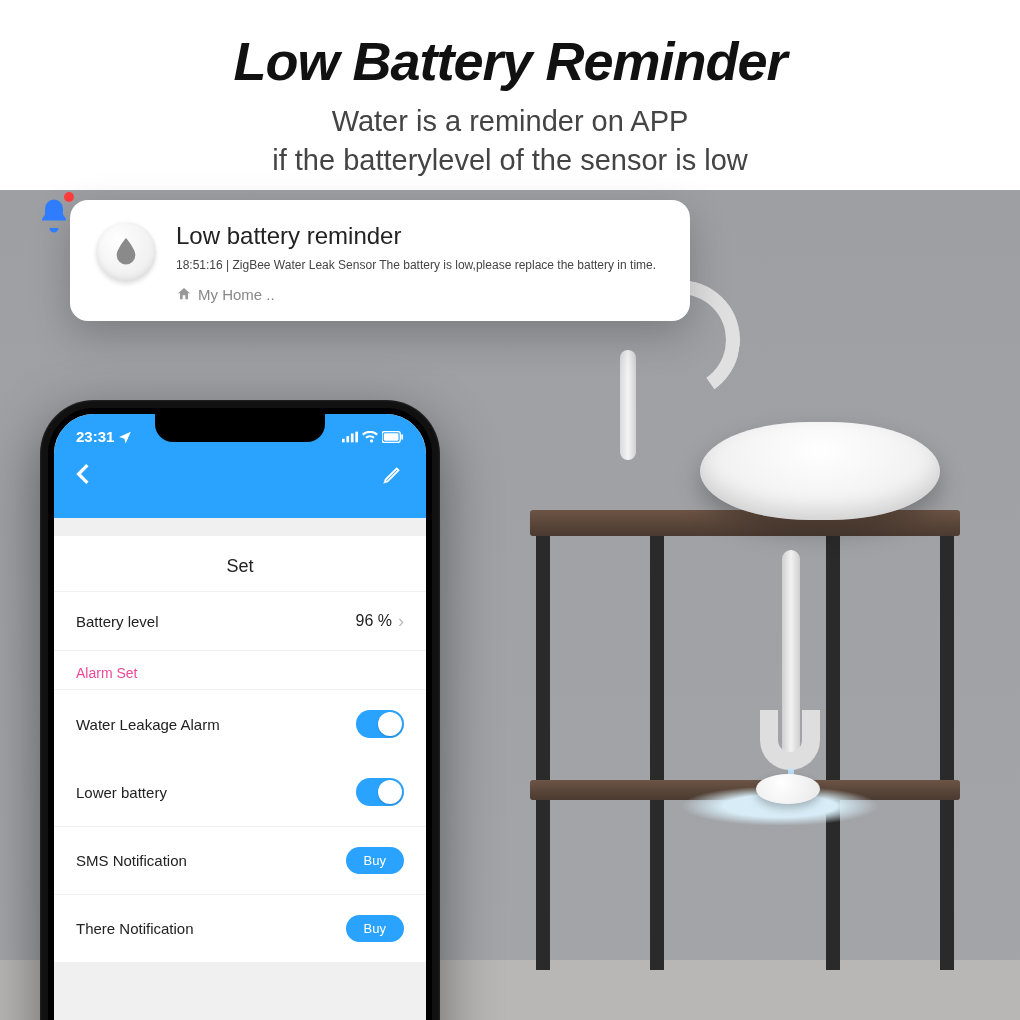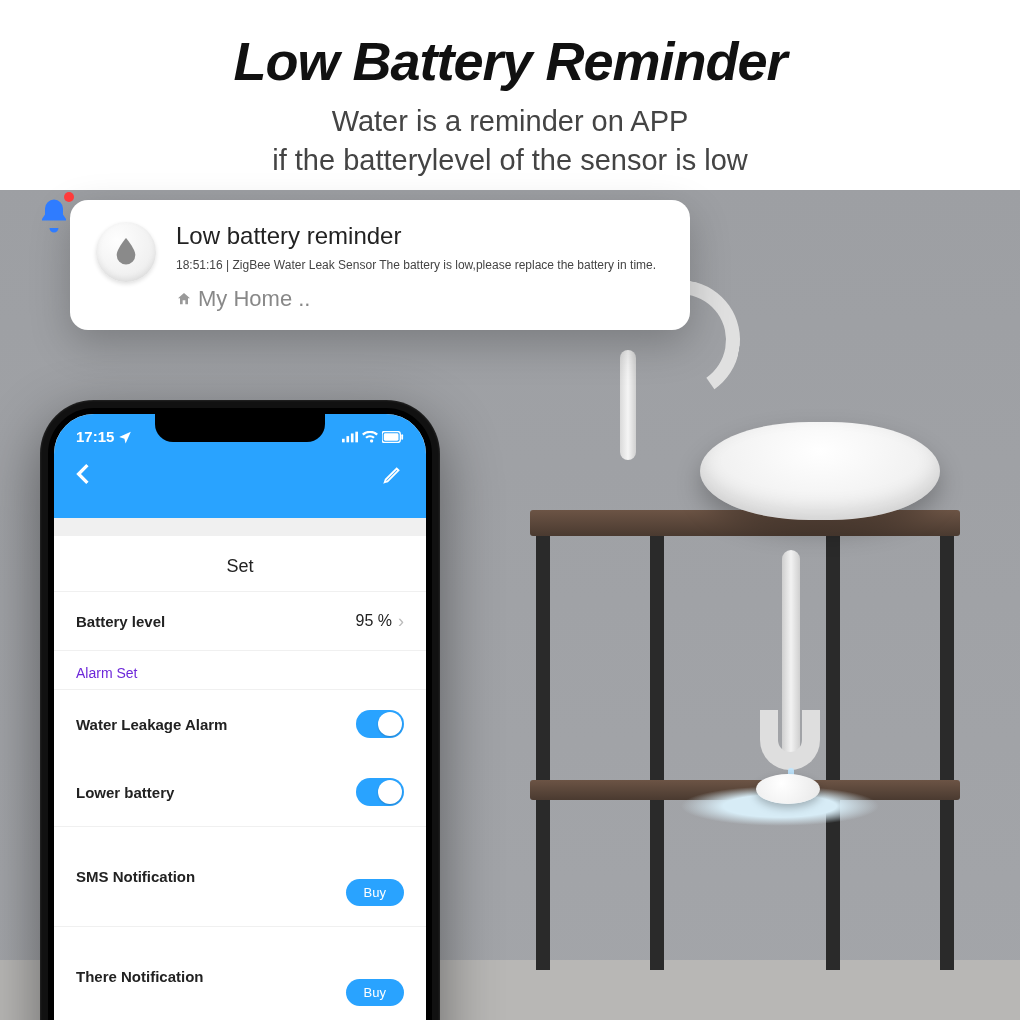--- a/index.html
+++ b/index.html
@@ -71,21 +71,21 @@
     box-shadow: inset 0 -3px 6px rgba(0,0,0,0.08), 0 2px 4px rgba(0,0,0,0.12);
     display: flex;
     align-items: center;
     justify-content: center;
     flex-shrink: 0;
   }
   .sensor-icon svg { display:block; }
   .notif-body { flex: 1; }
   .notif-title { font-size: 24px; color: #222; font-weight: 500; margin-bottom: 8px; }
   .notif-text { font-size: 12px; color: #444; line-height: 1.3; }
-  .notif-home { margin-top: 12px; color: #888; font-size: 22px; display: flex; align-items: center; gap: 6px; }
+  .notif-home { margin-top: 12px; color: #888; font-size: 15px; display: flex; align-items: center; gap: 6px; }
 
   
   .phone {
     position: absolute;
     top: 400px;
     left: 40px;
     width: 400px;
     height: 780px;
     background: #111;
     border-radius: 54px;
@@ -153,26 +153,26 @@
   }
   .row {
     display: flex;
     justify-content: space-between;
     align-items: center;
     padding: 20px 22px;
     font-size: 16px;
     color: #222;
   }
   .row.sep { border-top: 1px solid #f0f0f0; }
-  .row-label { font-weight: 700; font-size: 15px; }
+  .row-label { font-weight: 400; font-size: 15px; }
   .row-value { color: #222; font-weight: 500; display:flex; align-items:center; gap:6px;}
   .chev { color:#bbb; font-size:18px; line-height:1; }
   .section-label {
     padding: 14px 22px 8px;
-    color: #6d28d9;
+    color: #ec4899;
     font-size: 14px;
     background:#fff;
     border-top: 1px solid #f0f0f0;
   }
   .toggle {
     width: 48px;
     height: 28px;
     background: #29a3ff;
     border-radius: 14px;
     position: relative;
@@ -188,21 +188,20 @@
     border-radius: 50%;
     box-shadow: 0 1px 2px rgba(0,0,0,0.2);
   }
   .pill-btn {
     background: #29a3ff;
     color: #fff;
     font-size: 13px;
     font-weight: 500;
     padding: 6px 18px;
     border-radius: 16px;
-    margin-top: 32px;
   }
 
   
   .scene { position: absolute; inset: 0; z-index: 1; }
   .wall-split { position:absolute; top:185px; left:0; right:0; height:4px; background:rgba(0,0,0,0.05);}
   .floor { position:absolute; bottom:0; left:0; right:0; height:60px; background:#b8b7b5; }
   .table {
     position: absolute;
     right: 60px;
     bottom: 50px;
@@ -293,21 +292,21 @@
     </div>
   </div>
 </div>
 
 <div class="phone">
   <div class="phone-inner">
     <div class="notch"></div>
     <div class="phone-header">
       <div class="status-bar">
         <div class="status-left">
-          <span>17:15</span>
+          <span>23:31</span>
           <svg width="14" height="14" viewBox="0 0 24 24" fill="#fff">
               <path d="M2 12l20-9-9 20-2-8z"></path>
             </svg>
         </div>
         <div class="status-right">
           <svg width="16" height="12" viewBox="0 0 18 12" fill="#fff">
               <rect x="0" y="8" width="3" height="4"></rect>
               <rect x="5" y="5" width="3" height="7"></rect>
               <rect x="10" y="2" width="3" height="10"></rect>
               <rect x="15" y="0" width="3" height="12"></rect>
@@ -332,21 +331,21 @@
       </div>
     </div>
 
     <div class="screen-body">
       <div class="panel">
         <div class="panel-title">Set</div>
 
         <div class="row sep">
           <span class="row-label">Battery level</span>
           <span class="row-value">
-            <span>95 %</span>
+            <span>96 %</span>
             <span class="chev">›</span>
           </span>
         </div>
 
         <div class="section-label">Alarm Set</div>
 
         <div class="row sep">
           <span class="row-label">Water Leakage Alarm</span>
           <span class="toggle"></span>
         </div>

